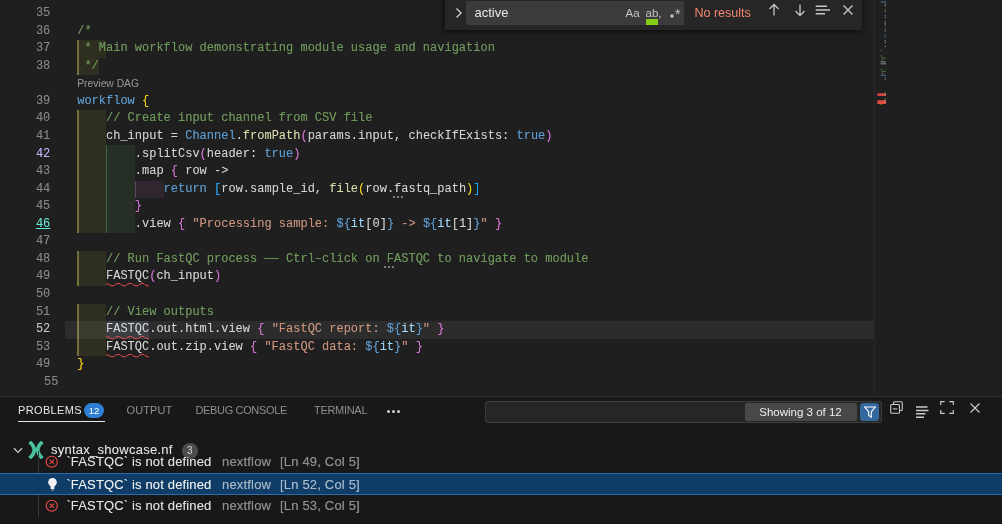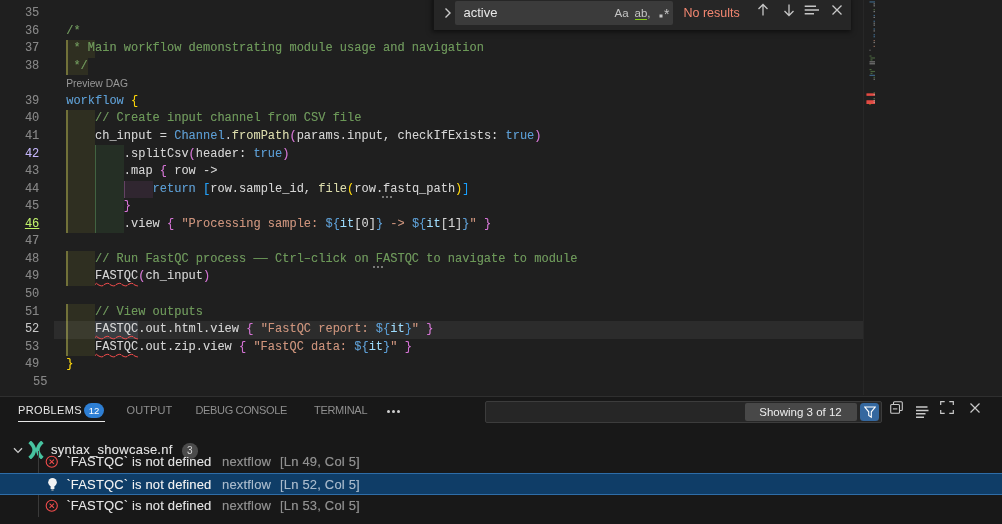--- a/index.html
+++ b/index.html
@@ -1,19 +1,19 @@
 <!DOCTYPE html>
 <html><head>
 <meta charset="utf-8">
 <style>
   * { margin:0; padding:0; box-sizing:border-box; }
   html,body { width:1002px; height:524px; background:#1f1f1f; overflow:hidden; }
   body { position:relative; font-family:"Liberation Sans", sans-serif; }
   .abs { position:absolute; }
-  #editor { position:absolute; left:1px; top:0; width:874px; height:395px; background:#1f1f1f; overflow:hidden; }
+  #editor { position:absolute; left:12px; top:0; width:874px; height:395px; background:#1f1f1f; overflow:hidden; }
   .ln { position:absolute; left:0; width:38.3px; height:18px; text-align:right;
         font-family:"Liberation Mono", monospace; font-size:12px; line-height:17.57px; text-shadow:0 0 0.6px rgba(255,255,255,0.2); }
   .cl { position:absolute; left:65.2px; height:17.57px; font-family:"Liberation Mono", monospace;
         font-size:12px; line-height:17.57px; color:#d4d4d4; white-space:pre; text-shadow:0 0 0.6px rgba(255,255,255,0.25); }
   .w  { color:#d4d4d4; }
   .b  { color:#569cd6; }
   .lb { color:#9cdcfe; }
   .y  { color:#dcdcaa; }
   .o  { color:#ce9178; }
   .g  { color:#6a9955; }
@@ -92,21 +92,21 @@
 <div class="ln" style="top:22.5px; color:#858585;">36</div>
 <div class="ln" style="top:40.0px; color:#858585;">37</div>
 <div class="ln" style="top:57.6px; color:#858585;">38</div>
 <div class="ln" style="top:92.8px; color:#858585;">39</div>
 <div class="ln" style="top:110.3px; color:#858585;">40</div>
 <div class="ln" style="top:127.9px; color:#858585;">41</div>
 <div class="ln" style="top:145.5px; color:#c4b5fd;">42</div>
 <div class="ln" style="top:163.0px; color:#858585;">43</div>
 <div class="ln" style="top:180.6px; color:#858585;">44</div>
 <div class="ln" style="top:198.2px; color:#858585;">45</div>
-<div class="ln" style="top:215.7px; color:#bef264;text-decoration:underline;">46</div>
+<div class="ln" style="top:215.7px; color:#5eead4;text-decoration:underline;">46</div>
 <div class="ln" style="top:233.3px; color:#858585;">47</div>
 <div class="ln" style="top:250.9px; color:#858585;">48</div>
 <div class="ln" style="top:268.4px; color:#858585;">49</div>
 <div class="ln" style="top:286.0px; color:#858585;">50</div>
 <div class="ln" style="top:303.6px; color:#858585;">51</div>
 <div class="ln" style="top:321.2px; color:#c6c6c6;">52</div>
 <div class="ln" style="top:338.7px; color:#858585;">53</div>
 <div class="ln" style="top:356.3px; color:#858585;">49</div>
 <div class="ln" style="top:373.9px; color:#858585;padding-left:32px;">55</div>
   </div>
@@ -228,21 +228,21 @@
   <div class="abs" style="left:982px; top:266px; width:15px; height:1.6px; background:#a8a8a8;"></div>
   <div class="abs" style="left:991.5px; top:268.5px; width:5px; height:8.5px; background:#c24038;"></div>
   <div class="abs" style="left:862px; top:0; width:1px; height:395px; background:#272727;"></div>
   <div class="abs" style="left:983.5px; top:0; width:1px; height:395px; background:#2b2b2b;"></div>
   <div id="find">
     <svg class="fico" style="left:8px; top:11px;" width="12" height="12" viewBox="0 0 12 12">
         <path d="M3.5 1.5 L8 6 L3.5 10.5" stroke="#cccccc" stroke-width="1.4" fill="none"></path>
       </svg>
     <div id="findInput">active</div>
     <div class="fico" style="left:181px; top:5px; height:24px; line-height:24px; font-size:11.5px;">Aa</div>
-    <div class="fico" style="left:201px; top:5px; height:24px; line-height:24px; font-size:11.5px;"><span style="border-bottom:1px solid #84cc16;">ab</span>,</div>
+    <div class="fico" style="left:201px; top:5px; height:24px; line-height:24px; font-size:11.5px;"><span style="border-bottom:6px solid #84cc16;">ab</span>,</div>
     <svg class="fico" style="left:225px; top:9px;" width="14" height="16" viewBox="0 0 14 16">
         <rect x="0.5" y="9.5" width="3" height="3" fill="#c5c5c5"></rect>
         <text x="5" y="14" font-size="14" fill="#c5c5c5" font-family="Liberation Sans">*</text>
       </svg>
     <div id="nores">No results</div>
     <svg class="fico" style="left:322px; top:7px;" width="14" height="14" viewBox="0 0 14 14">
         <path d="M7 1.5 V12.5 M2.5 6 L7 1.5 L11.5 6" stroke="#c5c5c5" stroke-width="1.3" fill="none"></path>
       </svg>
     <svg class="fico" style="left:348px; top:7px;" width="14" height="14" viewBox="0 0 14 14">
         <path d="M7 1.5 V12.5 M2.5 8 L7 12.5 L11.5 8" stroke="#c5c5c5" stroke-width="1.3" fill="none"></path>

